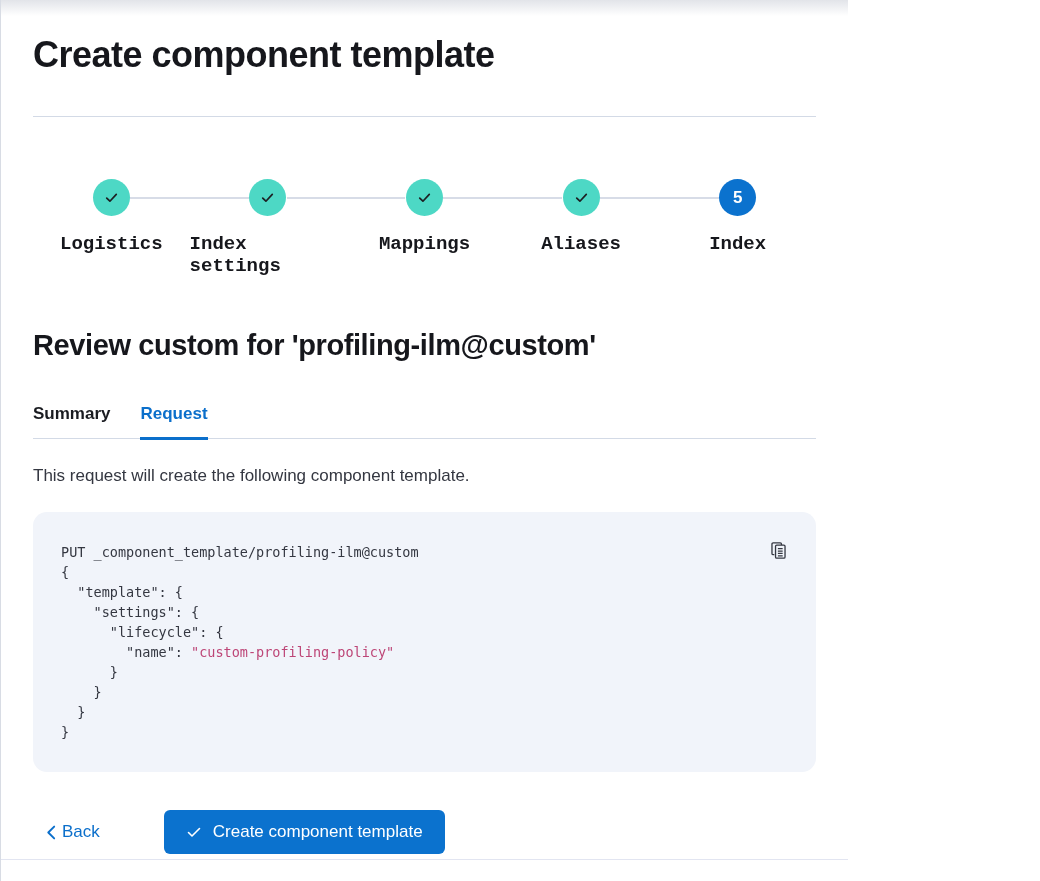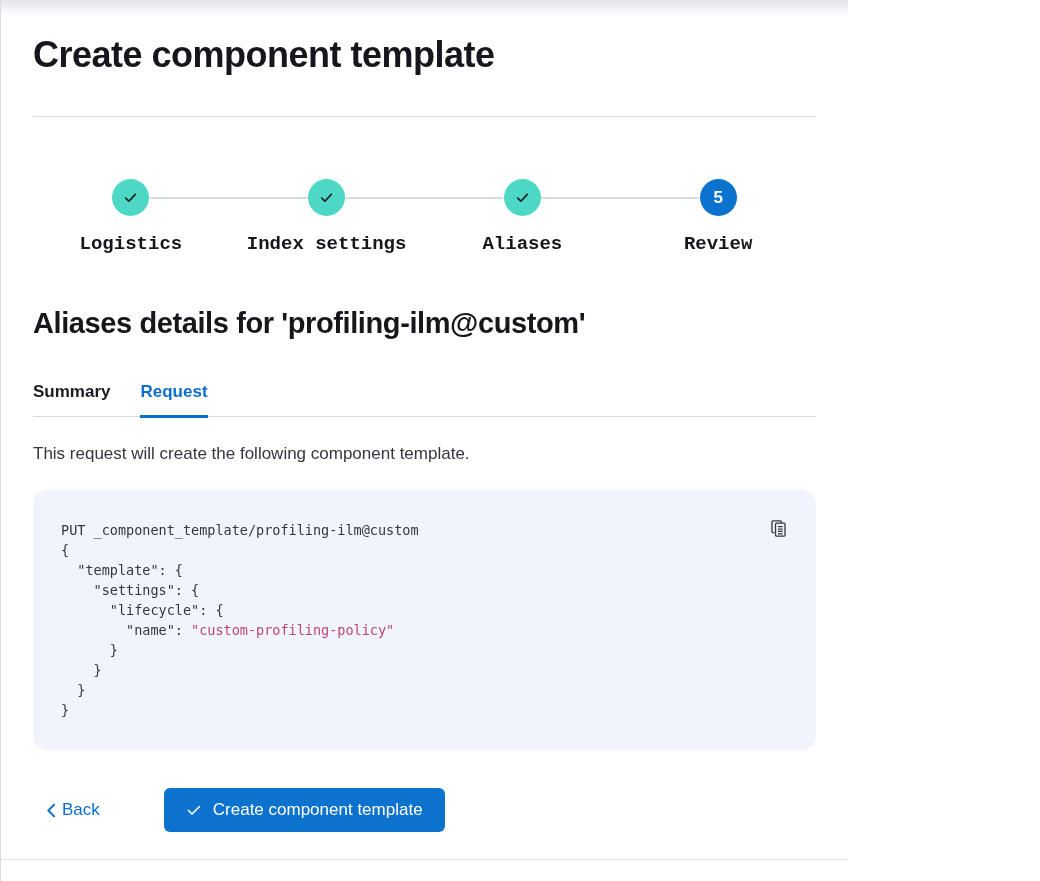--- a/index.html
+++ b/index.html
@@ -175,31 +175,39 @@
             </svg>
         </div>
         <div class="step-label">Index settings</div>
       </div>
       <div class="step">
         <div class="step-circle complete">
           <svg width="17" height="17" viewBox="0 0 16 16" fill="none" stroke="#1d2023" stroke-width="1.6" stroke-linecap="round" stroke-linejoin="round">
               <polyline points="3.5,8.5 6.5,11.5 12.5,5"></polyline>
             </svg>
         </div>
+        <div class="step-label">Mappings</div>
+      </div>
+      <div class="step">
+        <div class="step-circle complete">
+          <svg width="17" height="17" viewBox="0 0 16 16" fill="none" stroke="#1d2023" stroke-width="1.6" stroke-linecap="round" stroke-linejoin="round">
+              <polyline points="3.5,8.5 6.5,11.5 12.5,5"></polyline>
+            </svg>
+        </div>
         <div class="step-label">Aliases</div>
       </div>
       <div class="step">
         <div class="step-circle current">
           <span class="step-number">5</span>
         </div>
-        <div class="step-label">Review</div>
-      </div>
-    </div>
-
-    <h2 class="review-heading">Aliases details for 'profiling-ilm@custom'</h2>
+        <div class="step-label">Index</div>
+      </div>
+    </div>
+
+    <h2 class="review-heading">Review custom for 'profiling-ilm@custom'</h2>
 
     <div class="tabs">
       <div class="tab">Summary</div>
       <div class="tab active">Request</div>
     </div>
 
     <p class="request-description">This request will create the following component template.</p>
 
     <div class="code-block">
       <div class="code-lines">

